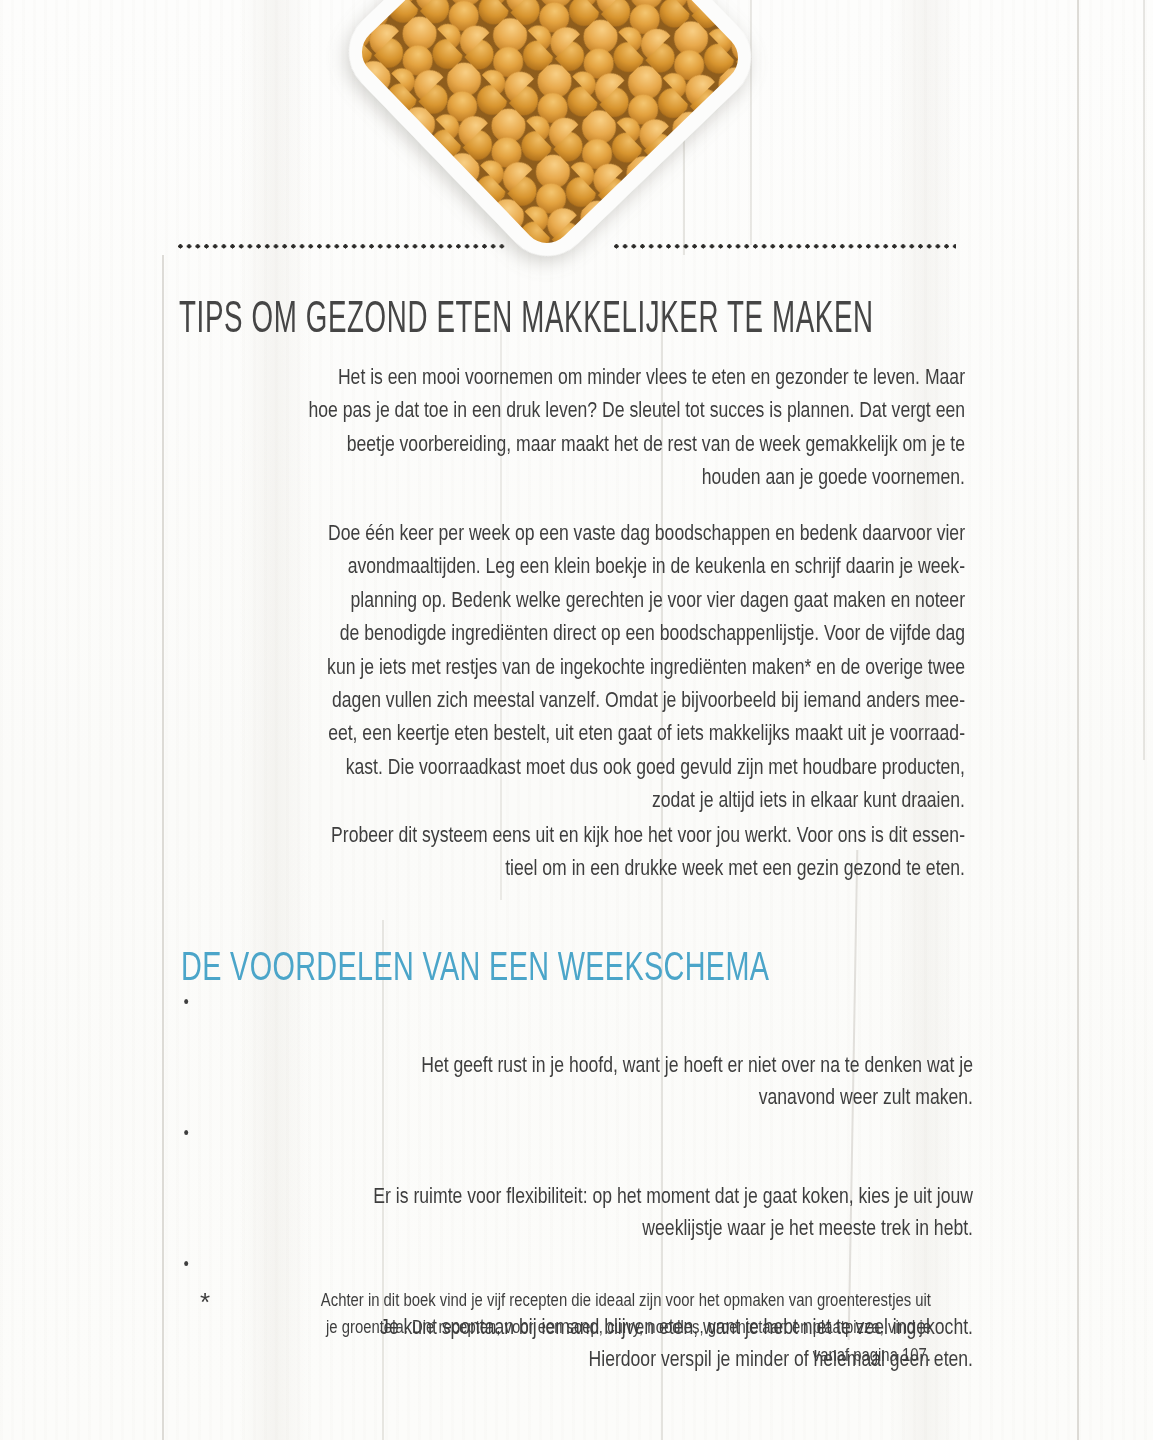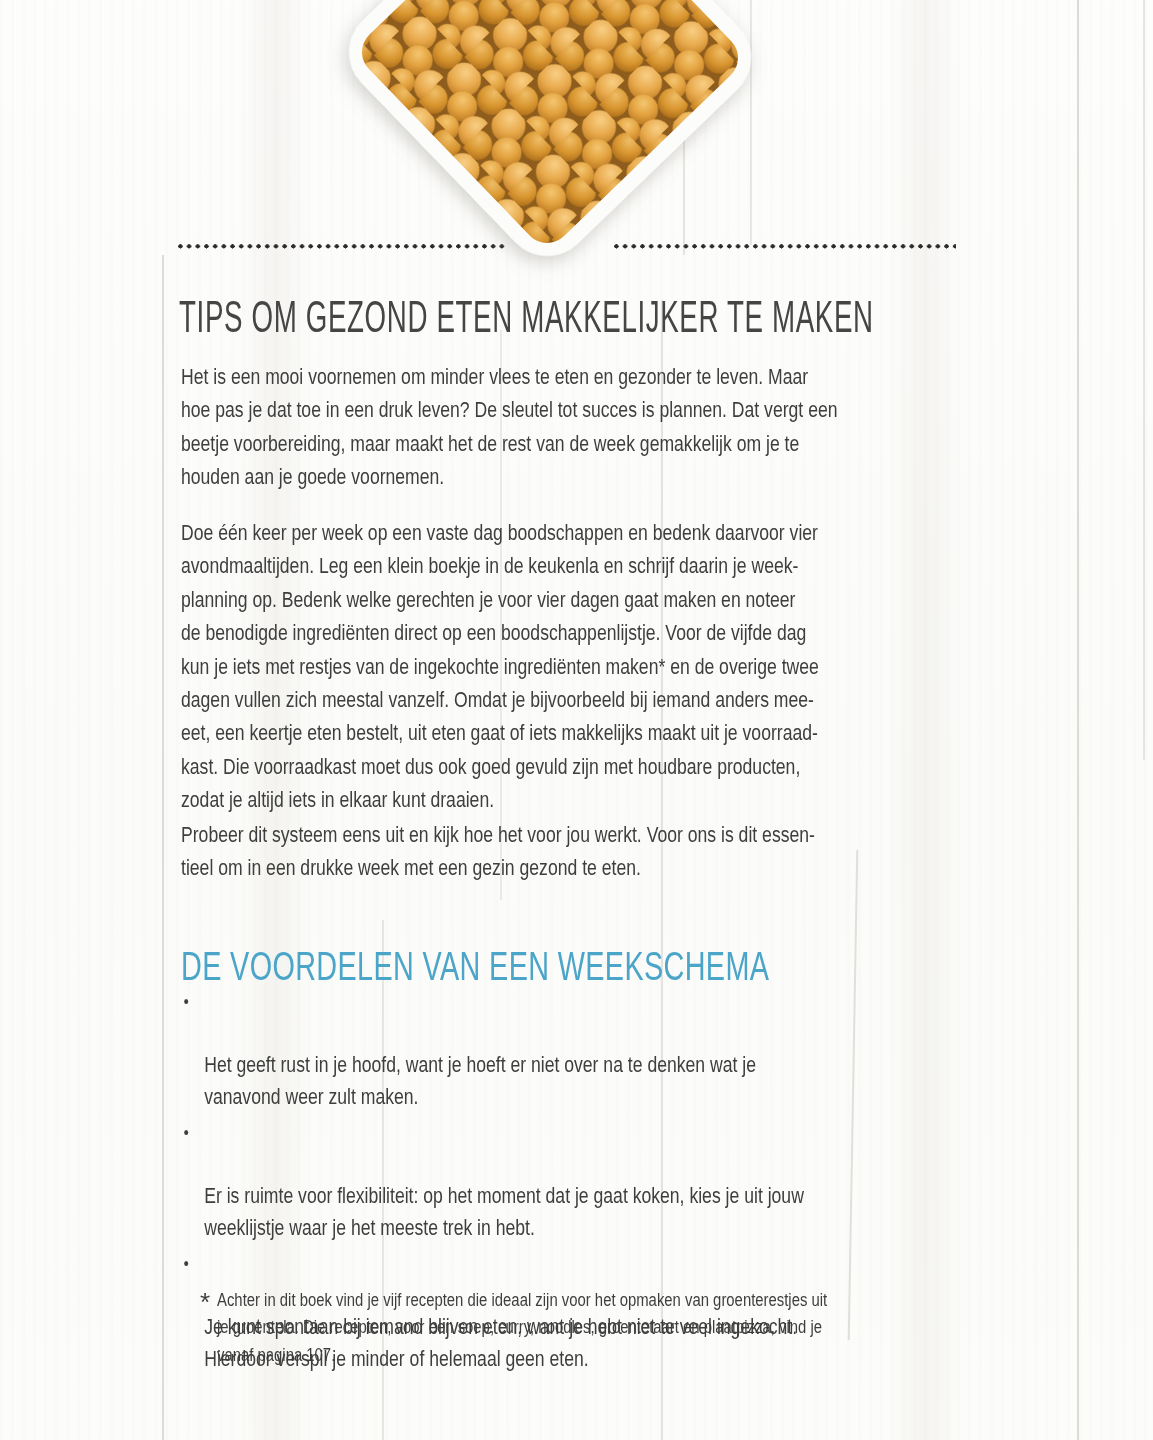--- a/index.html
+++ b/index.html
@@ -6,20 +6,21 @@
   .page{
     position:relative;
     width:1153px;height:1440px;
     margin:0 auto;
     overflow:hidden;
     background:
       repeating-linear-gradient(90deg, rgba(140,130,112,0.018) 0 3px, rgba(255,255,255,0) 3px 11px),
       linear-gradient(180deg,#fdfdfc 0%,#fbfbf9 55%,#fcfcfa 100%);
     font-family:"Liberation Sans","DejaVu Sans",sans-serif;
     color:var(--body-text,#3E3E3E);
+    text-align:right;
   }
   
   .plank{position:absolute;width:2px;background:var(--plank-line,#B7B4AA);}
   .streak{position:absolute;width:70px;background:linear-gradient(90deg,rgba(210,206,196,0) 0%,rgba(205,200,190,0.16) 50%,rgba(210,206,196,0) 100%);}
   
   .hero{position:absolute;left:300px;top:-10px;width:520px;height:300px;z-index:2;}
   
   .dots{
     position:absolute;top:244px;height:5px;z-index:1;
     background-image:radial-gradient(circle 2.1px at 2.4px 2.4px, var(--dot-divider,#2D2C2A) 2px, rgba(0,0,0,0) 2.3px);

